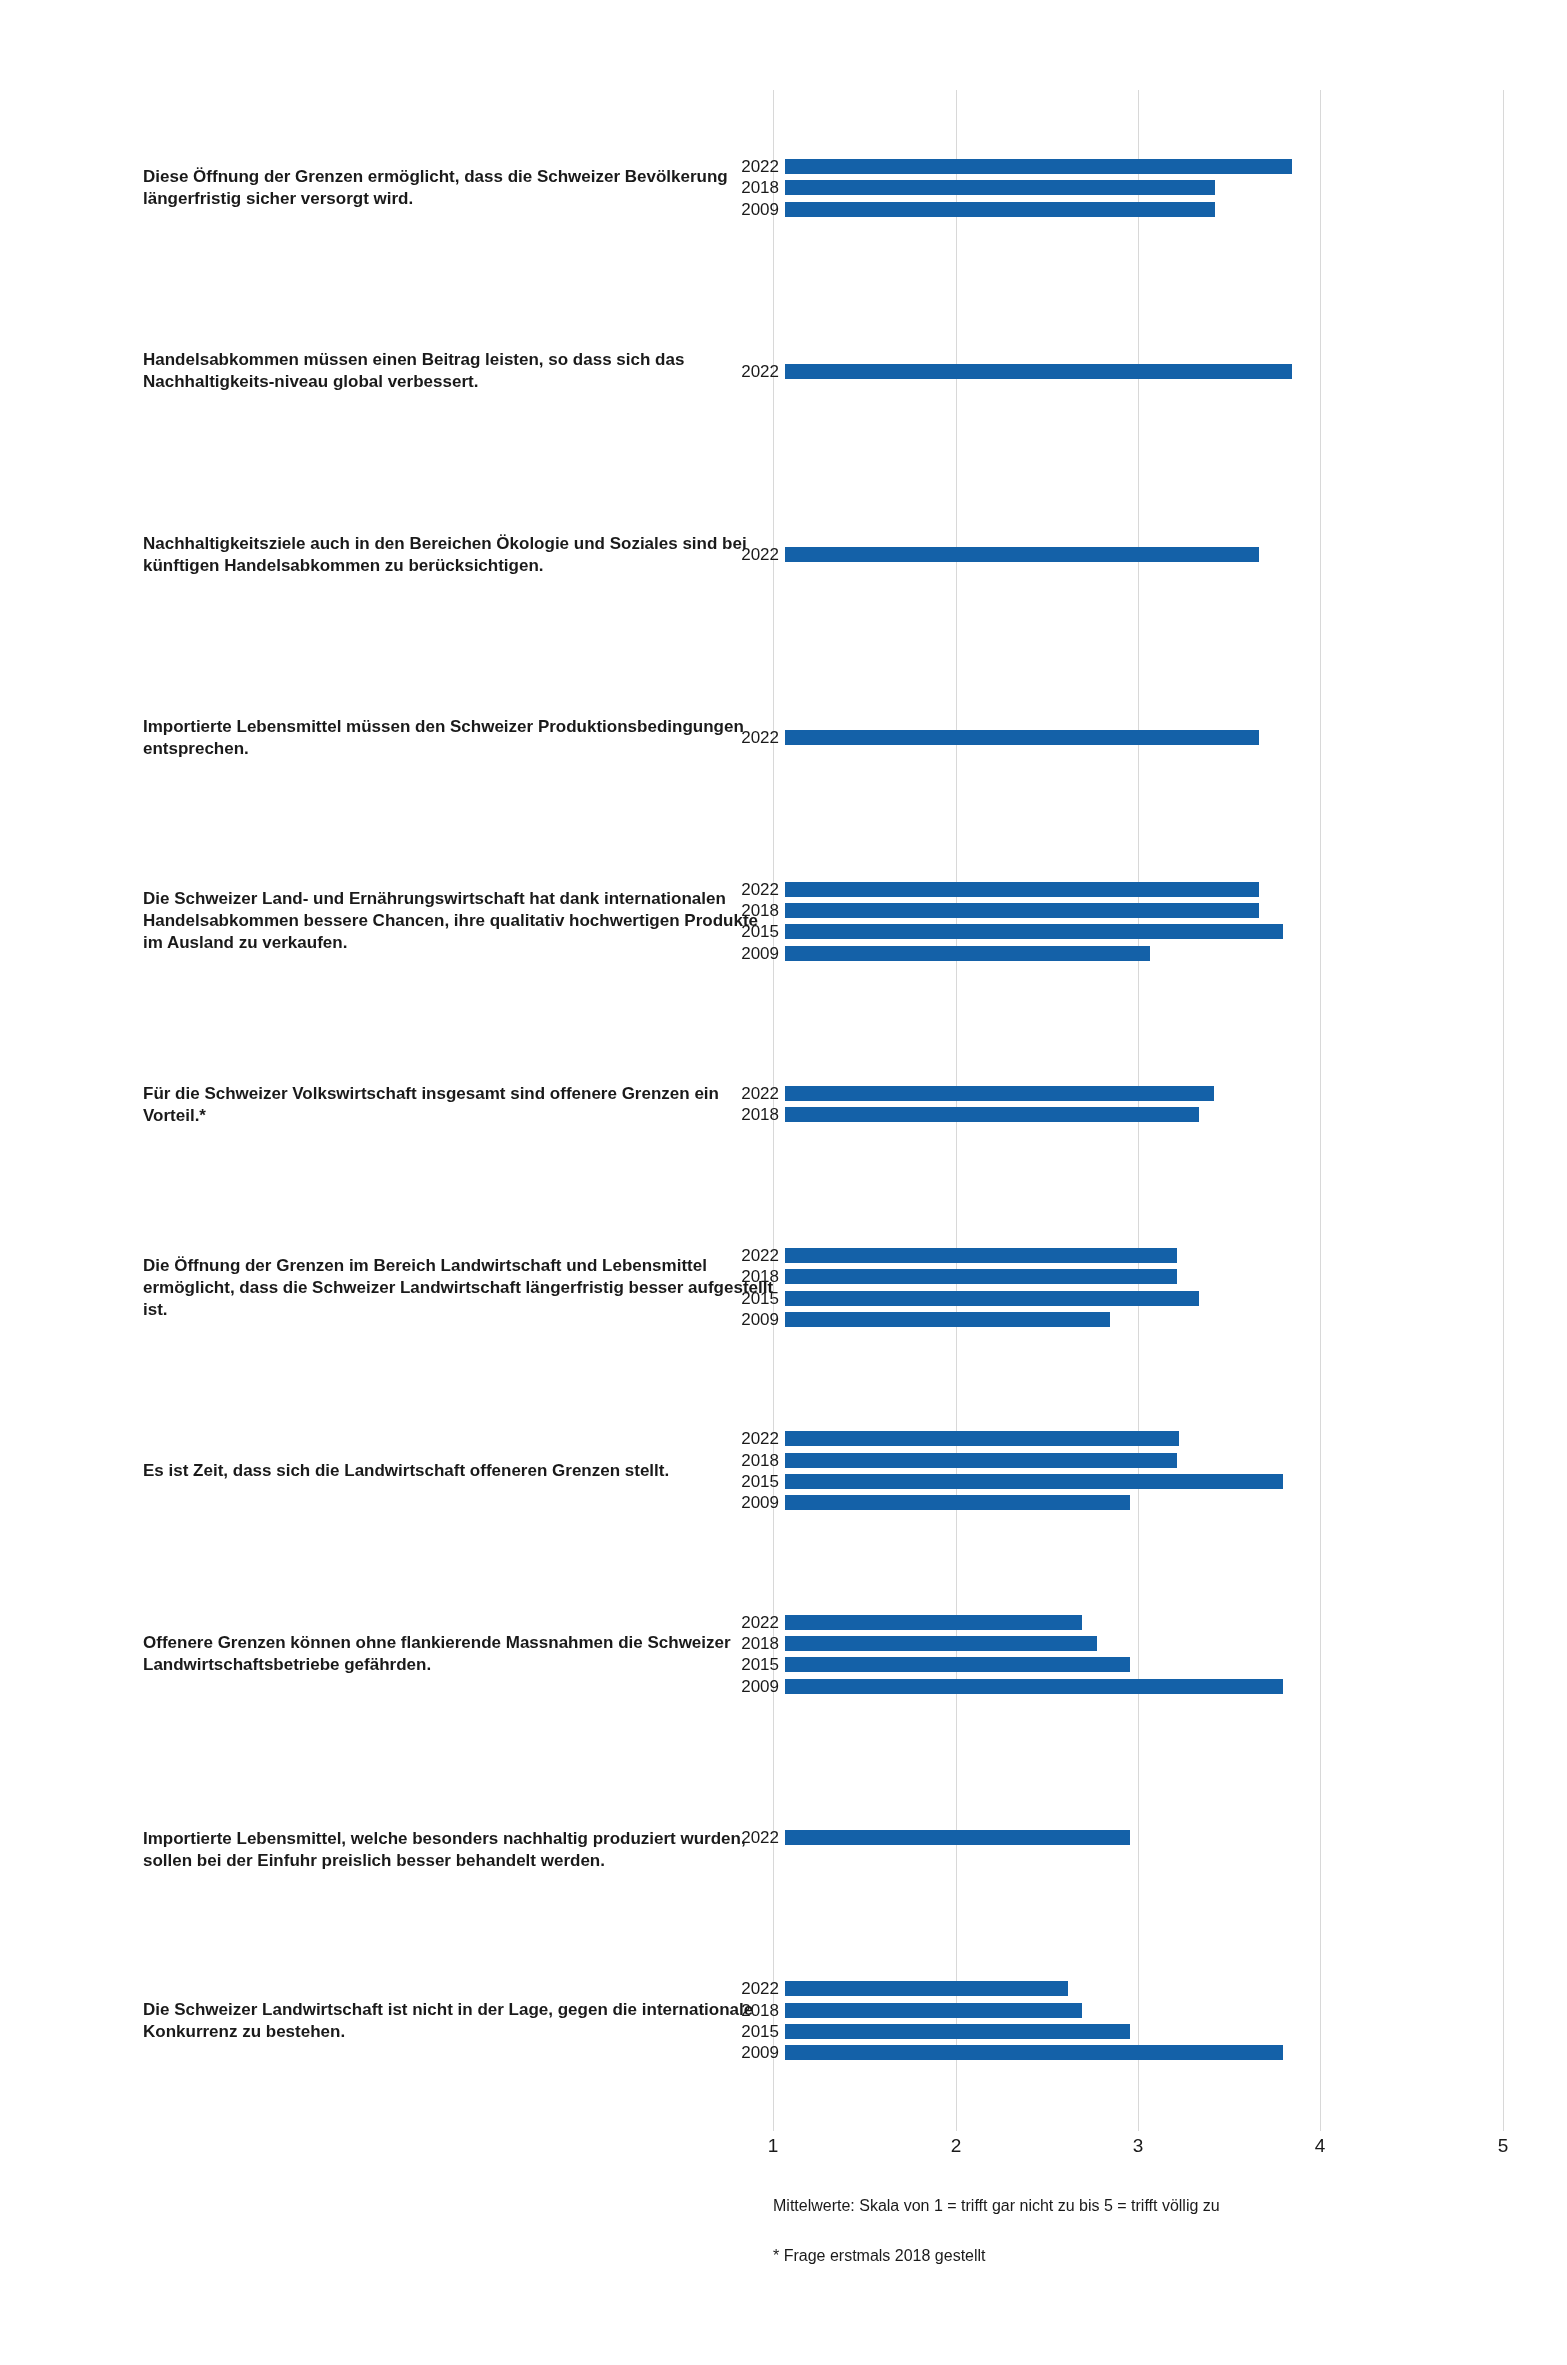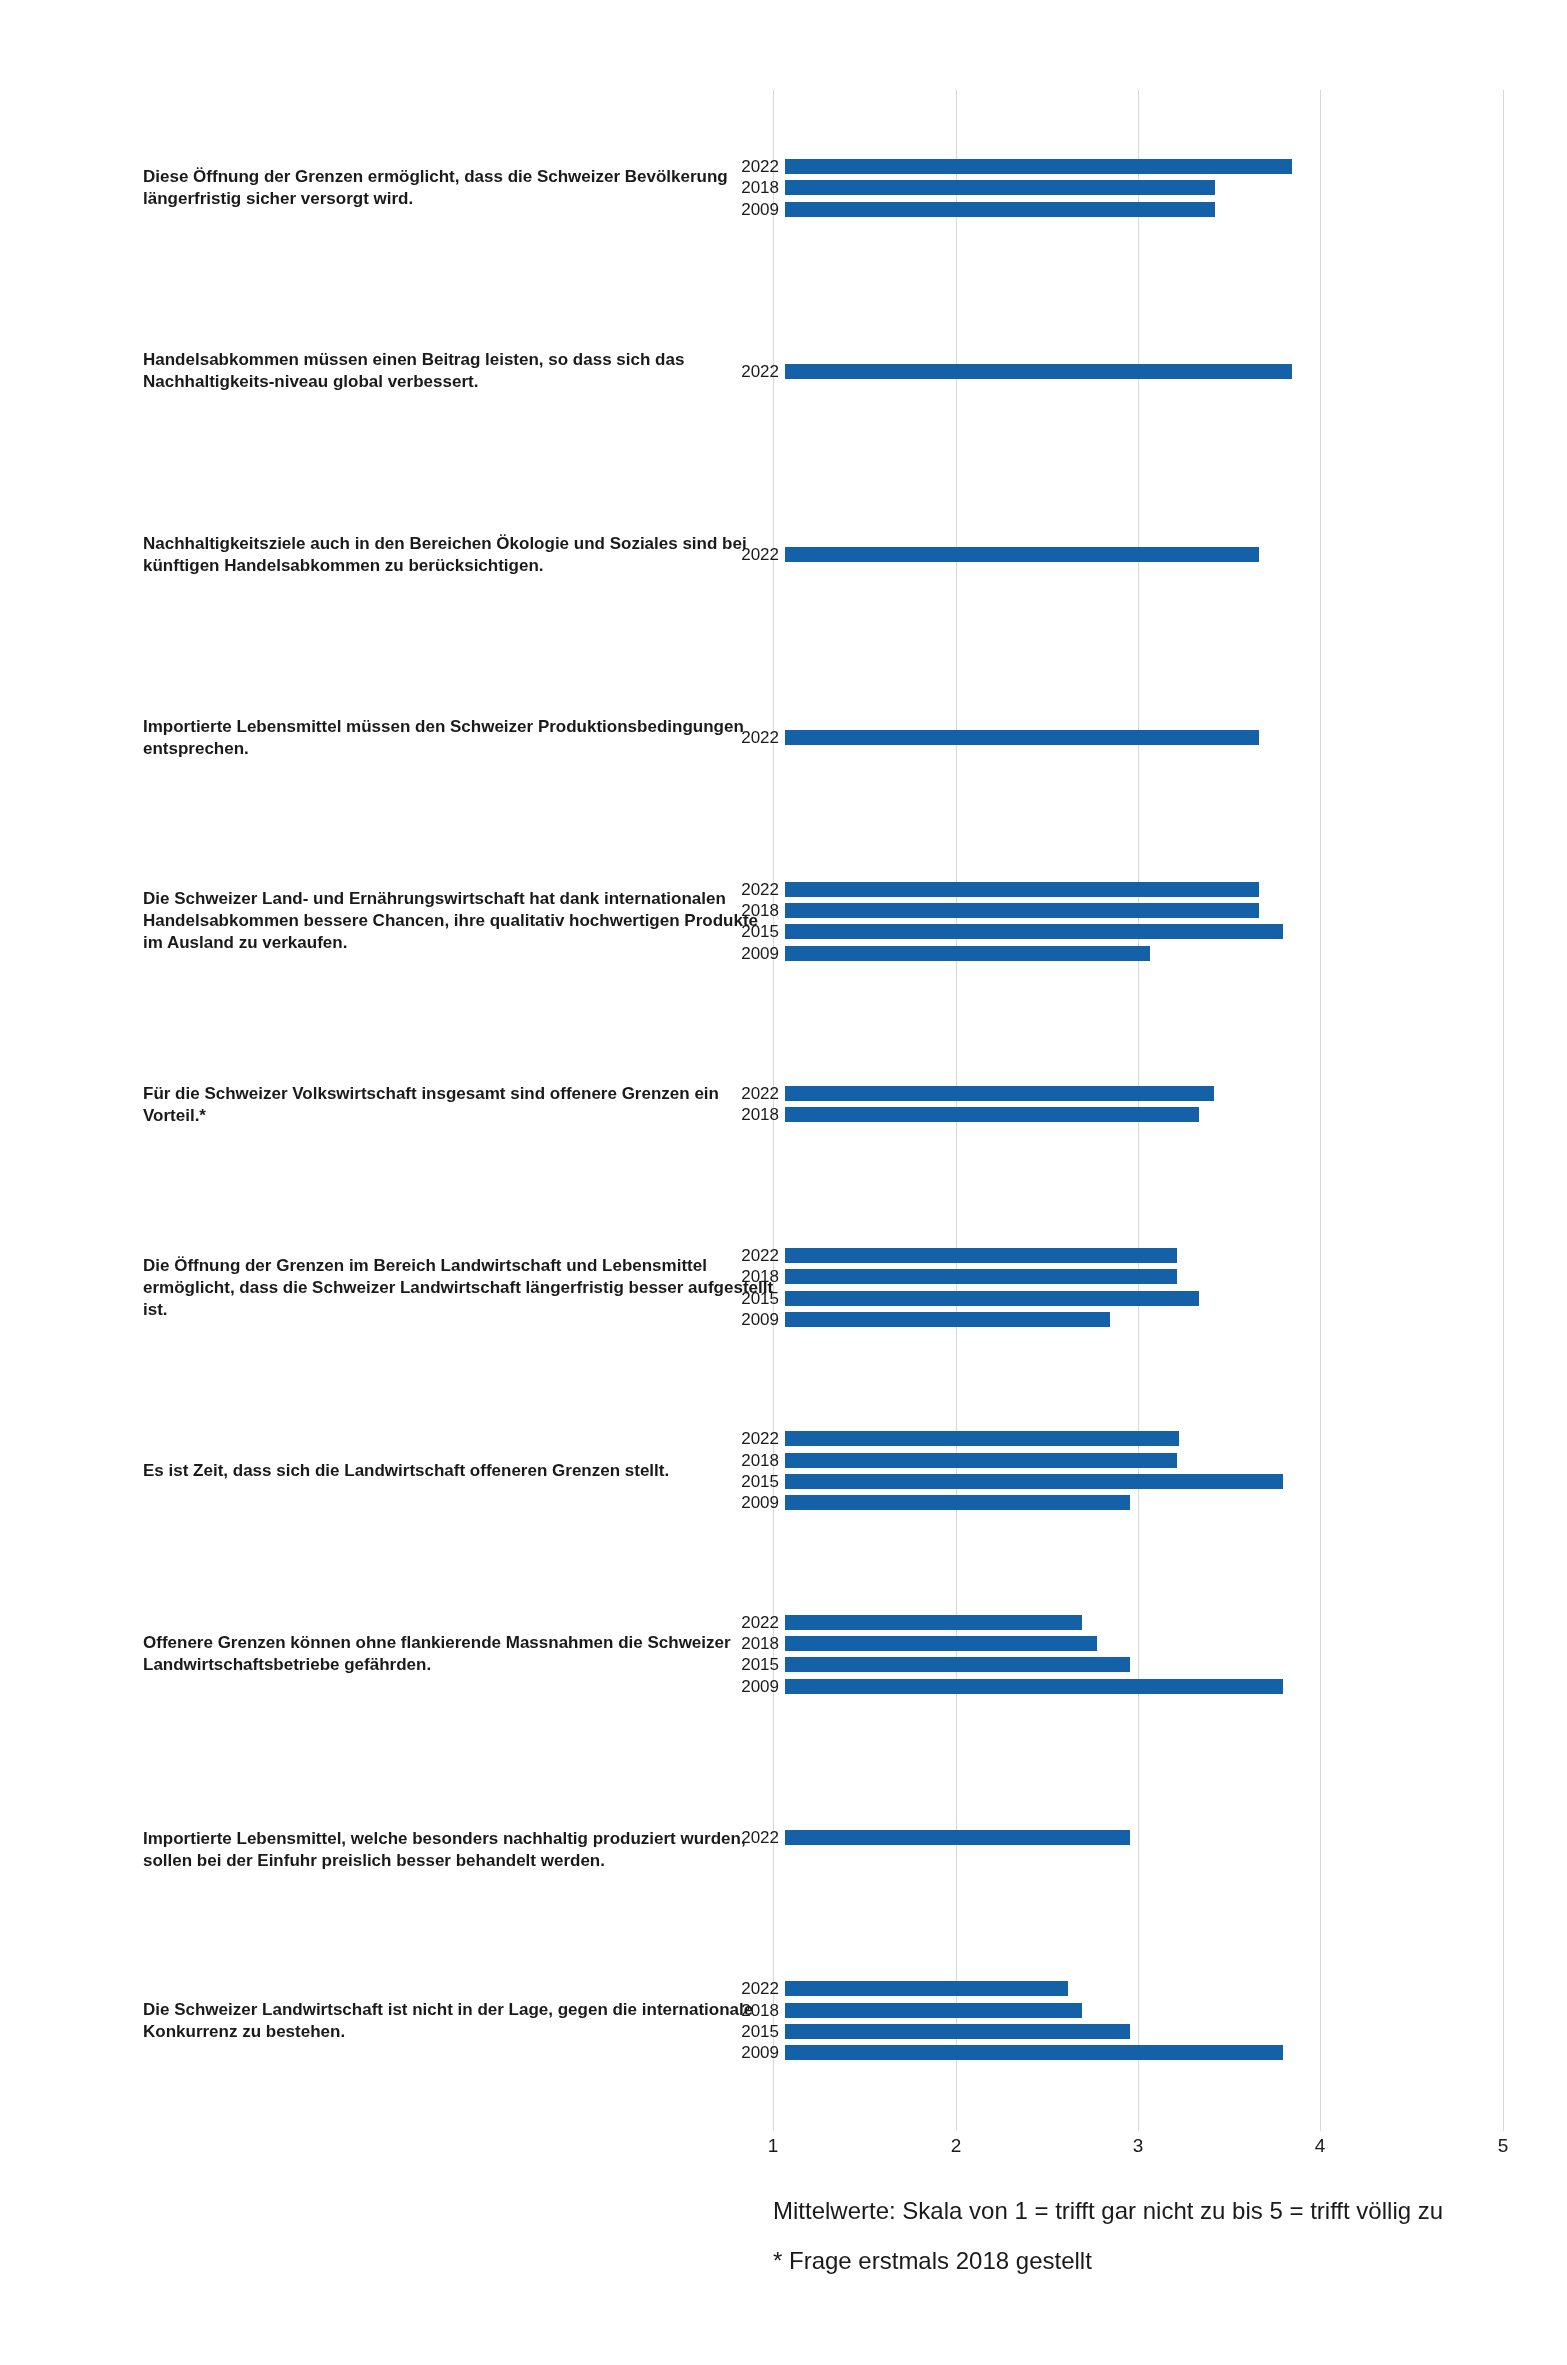--- a/index.html
+++ b/index.html
@@ -92,21 +92,21 @@
   .tick-label{
     position:absolute;
     top:2070px;
     font-size:19px;
     color:#1a1a1a;
     transform:translateX(-50%);
   }
   .footnote{
     position:absolute;
     left:743px;
-    font-size:24px;
+    font-size:16px;
     color:#1a1a1a;
   }
   #footnote-1{ top:2132px; }
   #footnote-2{ top:2182px; }
 </style>
 </head>
 <body>
 
 <div id="page">
 

